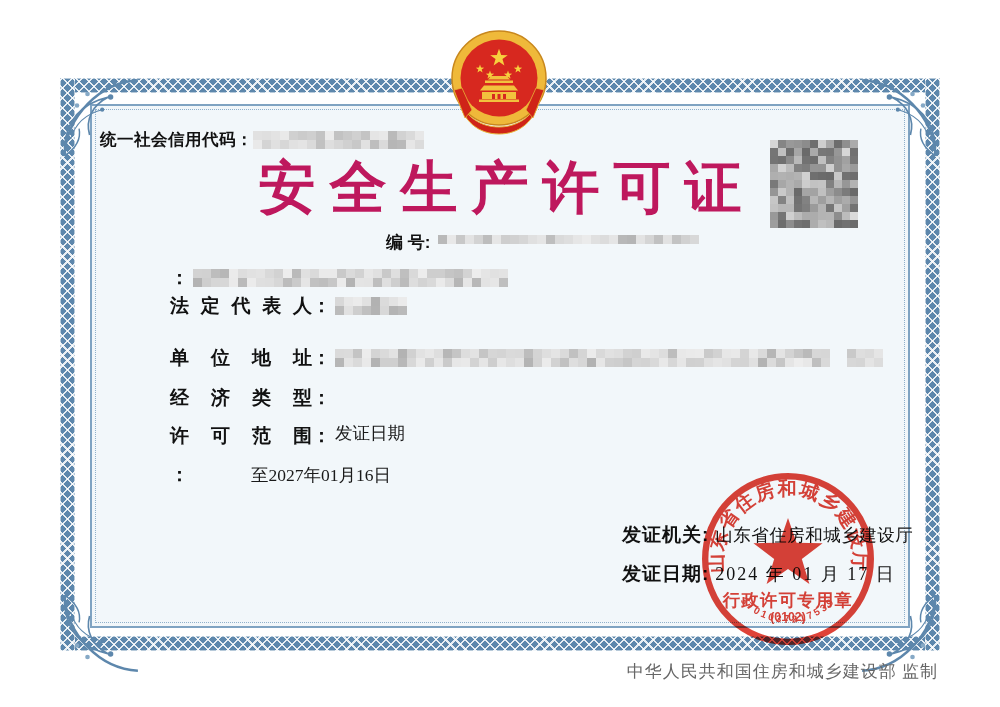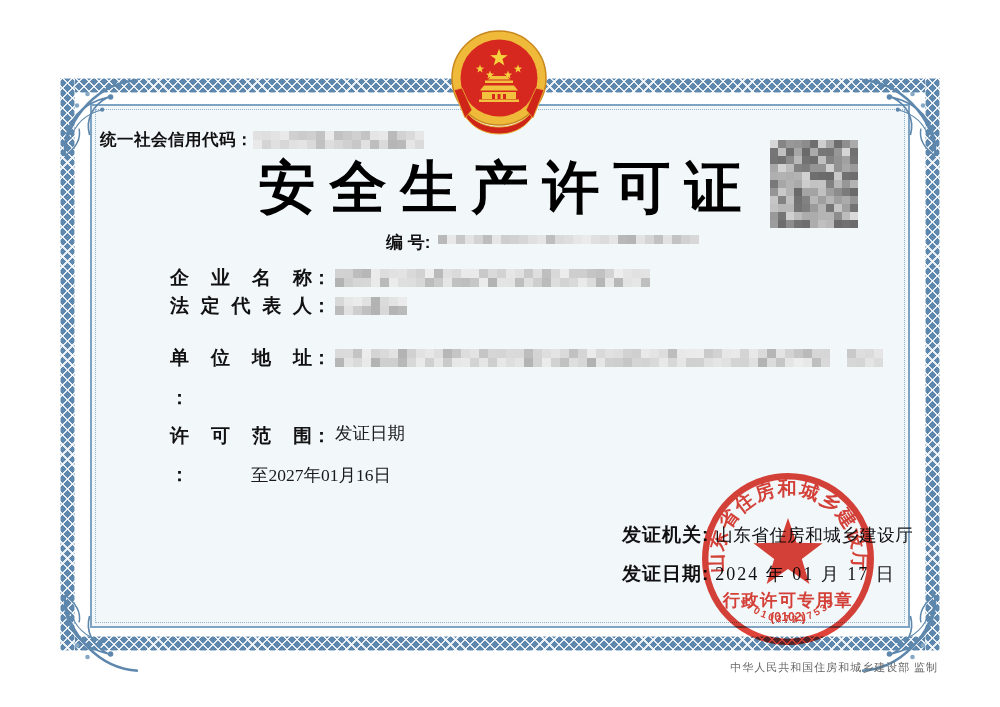--- a/index.html
+++ b/index.html
@@ -43,21 +43,21 @@
   
   .mosaic{display:inline-flex;flex-wrap:wrap;overflow:hidden;align-content:flex-start;}
   .mosaic i{display:block;}
   
   .issue-row{position:absolute;left:622px;font-size:19px;font-weight:bold;display:flex;
              align-items:center;letter-spacing:1px;}
   .issue-val{font-family:"Liberation Serif","DejaVu Serif",serif;font-weight:normal;
              font-size:17.5px;letter-spacing:.5px;margin-left:6px;}
   #seal{position:absolute;left:697px;top:468px;width:182px;height:182px;opacity:.92;
         mix-blend-mode:multiply;}
-  #footer-line{position:absolute;right:62px;top:660px;font-size:11px;color:#666;
+  #footer-line{position:absolute;right:62px;top:660px;font-size:17px;color:#666;
                font-family:"Liberation Serif","DejaVu Serif",serif;letter-spacing:1px;}
 </style>
 </head>
 <body>
 
 <div id="cert">
 
   <div class="band" id="band-top"></div>
   <div class="band" id="band-bottom"></div>
   <div class="band" id="band-left"></div>
@@ -178,21 +178,21 @@
         <i style="width: 9px; height: 9px; background: rgb(225, 225, 225);"></i>
         <i style="width: 9px; height: 9px; background: rgb(190, 190, 190);"></i>
         <i style="width: 9px; height: 9px; background: rgb(218, 218, 218);"></i>
         <i style="width: 9px; height: 9px; background: rgb(182, 182, 182);"></i>
         <i style="width: 9px; height: 9px; background: rgb(185, 185, 185);"></i>
         <i style="width: 9px; height: 9px; background: rgb(230, 230, 230);"></i>
         <i style="width: 9px; height: 9px; background: rgb(219, 219, 219);"></i>
       </span>
   </div>
 
-  <div id="cert-title" style="color:#000000">安全生产许可证</div>
+  <div id="cert-title" style="color:#be185d">安全生产许可证</div>
 
   <div id="serial-line">
     <span>编 号:</span>
     <span class="mosaic" style="width:262px;height:16px;margin-left:8px">
         <i style="width: 9px; height: 9px; background: rgb(185, 185, 185);"></i>
         <i style="width: 9px; height: 9px; background: rgb(232, 232, 232);"></i>
         <i style="width: 9px; height: 9px; background: rgb(200, 200, 200);"></i>
         <i style="width: 9px; height: 9px; background: rgb(227, 227, 227);"></i>
         <i style="width: 9px; height: 9px; background: rgb(211, 211, 211);"></i>
         <i style="width: 9px; height: 9px; background: rgb(189, 189, 189);"></i>
@@ -340,21 +340,20 @@
       <i style="width: 8px; height: 8px; background: rgb(110, 110, 110);"></i>
       <i style="width: 8px; height: 8px; background: rgb(173, 173, 173);"></i>
       <i style="width: 8px; height: 8px; background: rgb(192, 192, 192);"></i>
       <i style="width: 8px; height: 8px; background: rgb(185, 185, 185);"></i>
       <i style="width: 8px; height: 8px; background: rgb(107, 107, 107);"></i>
       <i style="width: 8px; height: 8px; background: rgb(113, 113, 113);"></i>
       <i style="width: 8px; height: 8px; background: rgb(107, 107, 107);"></i>
     </div>
 
   <div class="row" style="top:266px">
-    <span class="flabel">企 业 名 称</span>
     <span class="fcolon">：</span>
     <span class="fvalue">
         <span class="mosaic" style="width:322px;height:18px">
           <i style="width: 9px; height: 9px; background: rgb(210, 210, 210);"></i>
           <i style="width: 9px; height: 9px; background: rgb(209, 209, 209);"></i>
           <i style="width: 9px; height: 9px; background: rgb(189, 189, 189);"></i>
           <i style="width: 9px; height: 9px; background: rgb(183, 183, 183);"></i>
           <i style="width: 9px; height: 9px; background: rgb(235, 235, 235);"></i>
           <i style="width: 9px; height: 9px; background: rgb(221, 221, 221);"></i>
           <i style="width: 9px; height: 9px; background: rgb(225, 225, 225);"></i>
@@ -573,20 +572,21 @@
           <i style="width: 9px; height: 9px; background: rgb(229, 229, 229);"></i>
           <i style="width: 9px; height: 9px; background: rgb(215, 215, 215);"></i>
           <i style="width: 9px; height: 9px; background: rgb(213, 213, 213);"></i>
           <i style="width: 9px; height: 9px; background: rgb(228, 228, 228);"></i>
           <i style="width: 9px; height: 9px; background: rgb(220, 220, 220);"></i>
         </span>
     </span>
   </div>
 
   <div class="row" style="top:386px">
+    <span class="flabel">经 济 类 型</span>
     <span class="fcolon">：</span>
   </div>
 
   <div class="row" style="top:424px">
     <span class="flabel">许 可 范 围</span>
     <span class="fcolon">：</span>
     <span class="fvalue" style="position:relative;top:-3px">发证日期</span>
   </div>
 
   <div class="row" style="top:463px">

